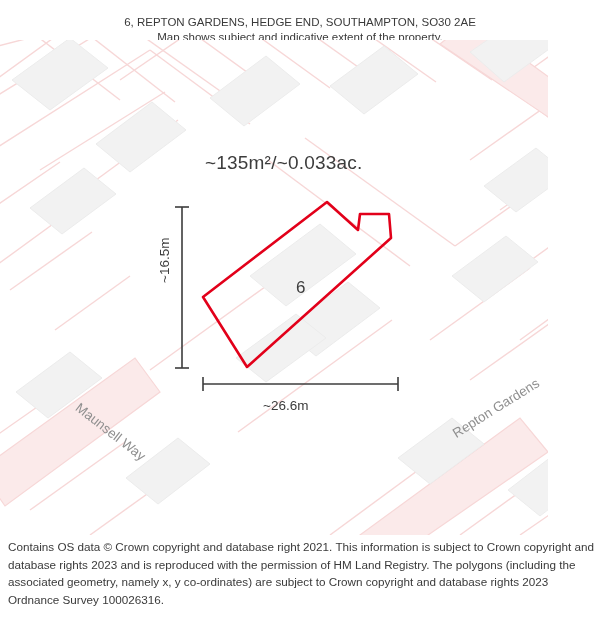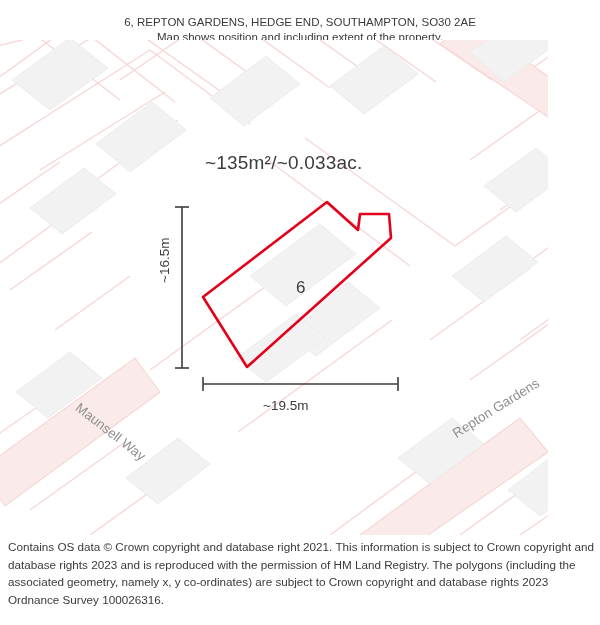--- a/index.html
+++ b/index.html
@@ -123,21 +123,21 @@
     color: #3a3a3a;
   }
 </style>
 </head>
 <body>
 
 <div class="page">
 
   <div class="header">
     <div class="line1">6, REPTON GARDENS, HEDGE END, SOUTHAMPTON, SO30 2AE</div>
-    <div class="line2">Map shows position and including extent of the property.</div>
+    <div class="line2">Map shows subject and indicative extent of the property.</div>
   </div>
 
   <div class="map">
     <svg width="600" height="495" viewBox="0 0 600 495" xmlns="http://www.w3.org/2000/svg">
 
       <rect x="0" y="0" width="600" height="495" fill="#ffffff"></rect>
 
       <g stroke="#f7d7d7" stroke-width="1.4" fill="none">
 
         <path d="M -10 60 L 120 -20"></path>
@@ -225,20 +225,20 @@
         <line x1="203" y1="337" x2="203" y2="351"></line>
         <line x1="398" y1="337" x2="398" y2="351"></line>
       </g>
 
       <polygon points="203,257 247,327 391,198 389,174 360,174 358,190 327,162" fill="none" stroke="#e2001a" stroke-width="2.6" stroke-linejoin="round"></polygon>
     </svg>
 
     <div class="area-label">~135m²/~0.033ac.</div>
     <div class="plot-number">6</div>
     <div class="dim-vertical">~16.5m</div>
-    <div class="dim-horizontal">~19.5m</div>
+    <div class="dim-horizontal">~26.6m</div>
     <div class="street-maunsell">Maunsell Way</div>
     <div class="street-repton">Repton Gardens</div>
   </div>
 
   <div class="footer">Contains OS data © Crown copyright and database right 2021. This information is subject to Crown copyright and database rights 2023 and is reproduced with the permission of HM Land Registry. The polygons (including the associated geometry, namely x, y co-ordinates) are subject to Crown copyright and database rights 2023 Ordnance Survey 100026316.</div>
 
 </div>
 
 </body></html>

